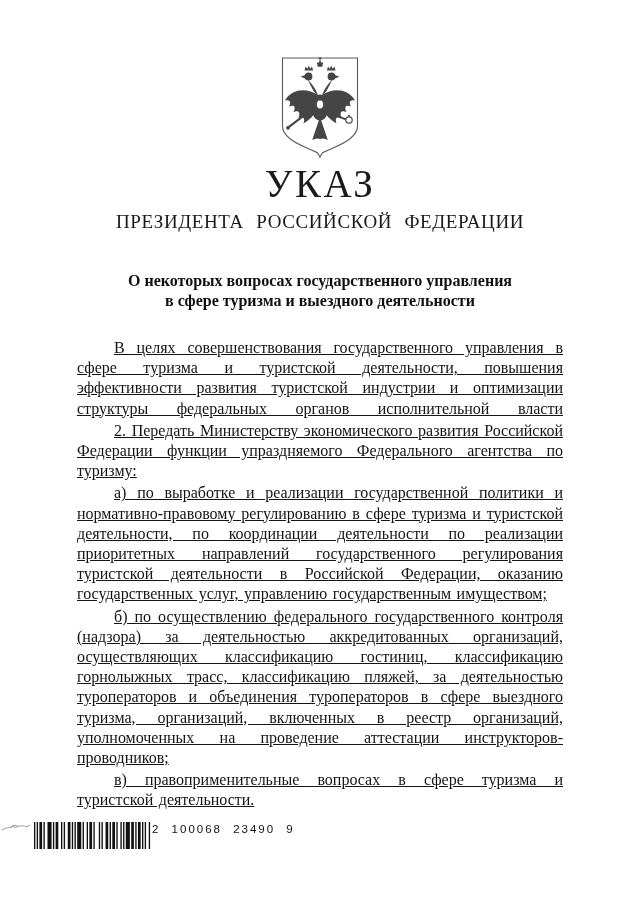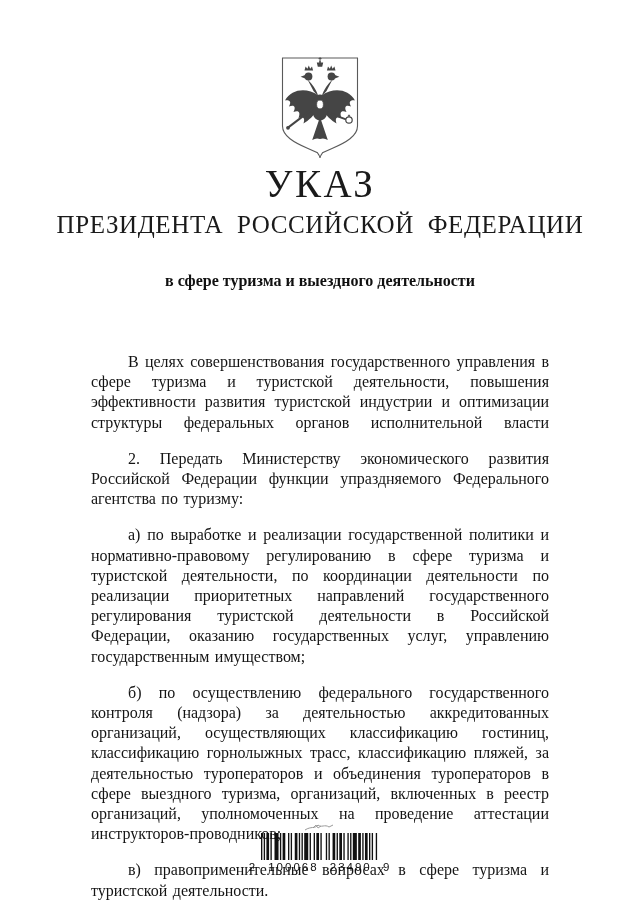--- a/index.html
+++ b/index.html
@@ -4,33 +4,33 @@
 <style>
   html,body{margin:0;padding:0;background:#ffffff;}
   body{width:640px;height:905px;font-family:"Liberation Serif",serif;color:#151515;-webkit-font-smoothing:antialiased;}
   .page{position:relative;width:640px;height:905px;background:#ffffff;overflow:hidden;}
 
   .emblem{position:absolute;top:56px;left:50%;transform:translateX(-50%);}
 
   .title{position:absolute;top:161px;left:0;width:100%;text-align:center;
          font-size:39px;letter-spacing:2.5px;color:#1a1a1a;}
   .subtitle{position:absolute;top:211px;left:0;width:100%;text-align:center;
-         font-size:25px;letter-spacing:0.6px;word-spacing:7px;color:#1a1a1a;}
+         font-size:19px;letter-spacing:0.6px;word-spacing:7px;color:#1a1a1a;}
 
   .subject{position:absolute;top:271px;left:75px;width:490px;text-align:center;
          font-weight:bold;font-size:16px;line-height:20px;color:#101010;}
 
   .bodytext{position:absolute;top:336px;left:75px;width:490px;
          font-size:16px;line-height:20.2px;text-align:justify;color:#141414;}
-  .para{margin:16px;text-indent:37px;word-spacing:1.5px;}
+  .para{margin:2px;text-indent:37px;word-spacing:1.5px;text-decoration:underline;}
   .preamble{text-align-last:justify;}
   .resolve{text-indent:0;letter-spacing:0.5px;}
 
   .barcode{position:absolute;top:822px;left:0;width:100%;
-         display:flex;flex-direction:column;align-items:center;}
+         display:flex;flex-direction:row;}
   .printmark{opacity:0.75;margin-bottom:1px;}
   .bars{display:block;}
   .digits{margin-top:1px;font-family:"Liberation Sans",sans-serif;font-size:11.5px;
          letter-spacing:2px;word-spacing:6px;color:#111;}
 </style>
 </head>
 <body>
 
 <div class="page">
 
@@ -76,20 +76,21 @@
 
       <circle cx="74" cy="64" r="3.2" fill="none" stroke="#454545" stroke-width="1.2"></circle>
       <path d="M74,60.8 v-2.2 M72.9,59.7 h2.2" stroke="#454545" stroke-width="0.9"></path>
     </svg>
   </div>
 
   <div class="title">УКАЗ</div>
   <div class="subtitle">ПРЕЗИДЕНТА РОССИЙСКОЙ ФЕДЕРАЦИИ</div>
 
   <div class="subject">
+    <div>О некоторых вопросах государственного управления</div>
     <div>в сфере туризма и выездного деятельности</div>
   </div>
 
   <div class="bodytext">
     <p class="para preamble">В целях совершенствования государственного управления в сфере туризма и туристской деятельности, повышения эффективности развития туристской индустрии и оптимизации структуры федеральных органов исполнительной власти</p>
     <p class="para">2. Передать Министерству экономического развития Российской Федерации функции упраздняемого Федерального агентства по туризму:</p>
     <p class="para">а) по выработке и реализации государственной политики и нормативно-правовому регулированию в сфере туризма и туристской деятельности, по координации деятельности по реализации приоритетных направлений государственного регулирования туристской деятельности в Российской Федерации, оказанию государственных услуг, управлению государственным имуществом;</p>
     <p class="para">б) по осуществлению федерального государственного контроля (надзора) за деятельностью аккредитованных организаций, осуществляющих классификацию гостиниц, классификацию горнолыжных трасс, классификацию пляжей, за деятельностью туроператоров и объединения туроператоров в сфере выездного туризма, организаций, включенных в реестр организаций, уполномоченных на проведение аттестации инструкторов-проводников;</p>
     <p class="para">в) правоприменительные вопросах в сфере туризма и туристской деятельности.</p>
   </div>

